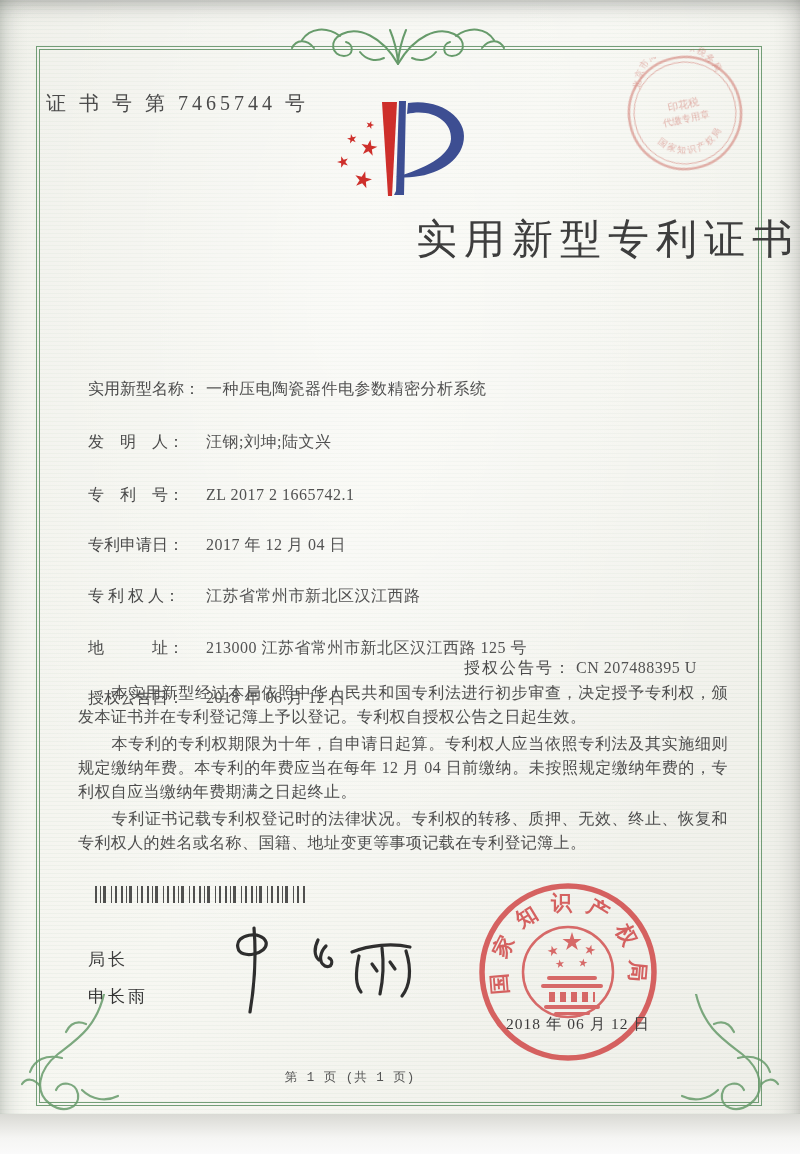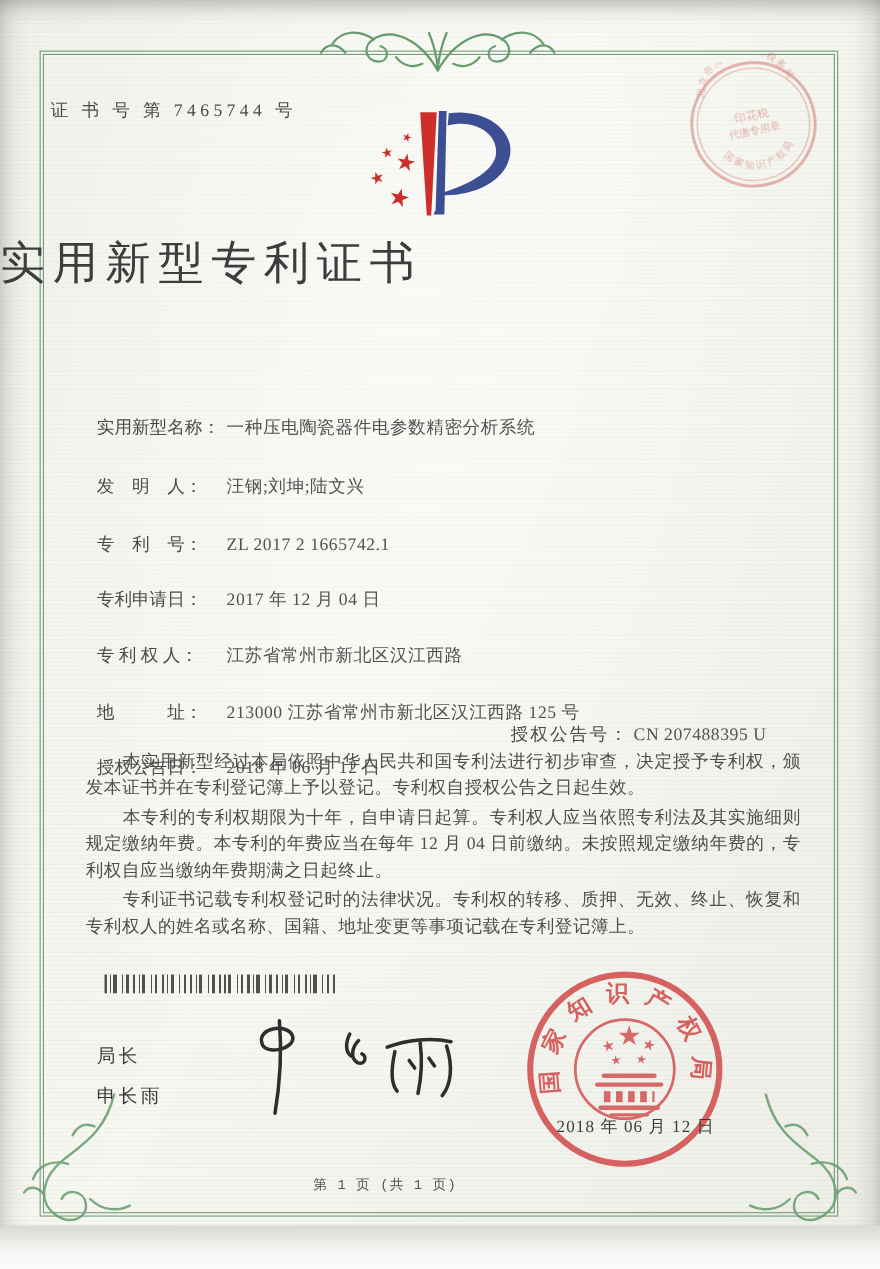--- a/index.html
+++ b/index.html
@@ -30,27 +30,27 @@
   }
 
   .deco { position:absolute; color:#679b6b; }
   .top-ornament { left:268px; top:18px; width:260px; height:54px; }
   .corner-fl { width:108px; height:122px; top:994px; opacity:.85; }
   .corner-fl.left { left:16px; }
   .corner-fl.right { left:676px; transform:scaleX(-1); }
 
   .cert-number {
     position:absolute; left:46px; top:90px;
-    font-size:16px; letter-spacing:4px; color:#4a4a4a;
+    font-size:20px; letter-spacing:4px; color:#4a4a4a;
   }
 
   .logo { position:absolute; left:330px; top:98px; width:150px; height:108px; }
 
   .page-title {
-    position:absolute; left:0; top:212px; width:800px; text-align:left;
+    position:absolute; left:0; top:212px; width:800px; text-align:right;
     font-size:41px; letter-spacing:7px; color:#3d3d3d; font-weight:500;
   }
 
   .field-row { position:absolute; left:88px; font-size:16px; color:#4e4e4e; white-space:nowrap;margin-top:48px; }
   .field-label { display:inline-block; min-width:112px; color:#4a4a4a; }
   .field-value { margin-left:6px; color:#525252; letter-spacing:.5px; }
   .grant-no { position:absolute; left:464px; top:640px; font-size:16px; color:#4a4a4a; white-space:nowrap;margin-top:18px; }
   .grant-no .field-value{ margin-left:4px; }
 
   .body-text {

